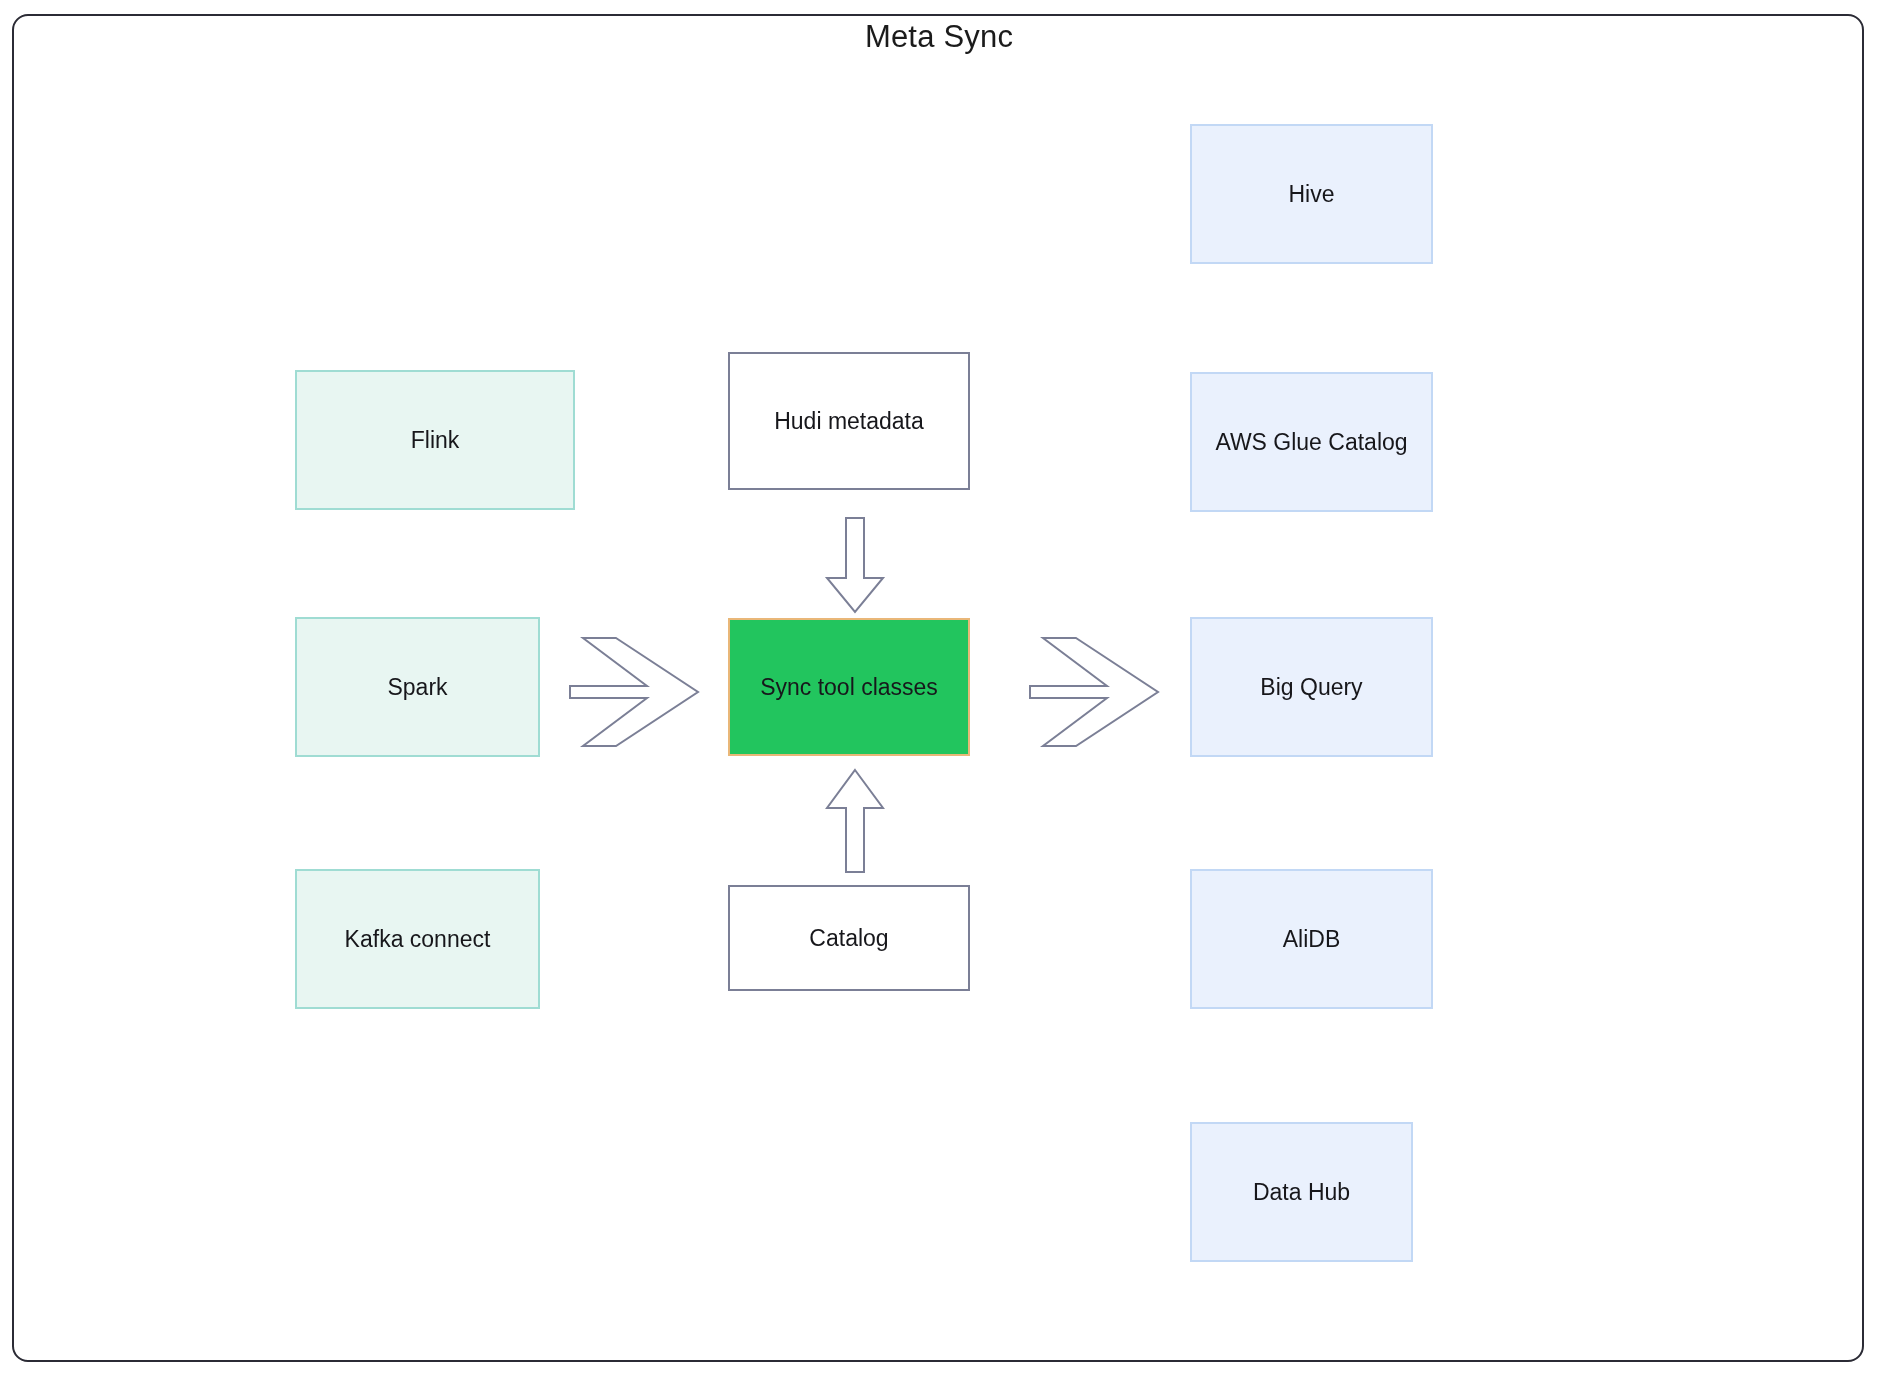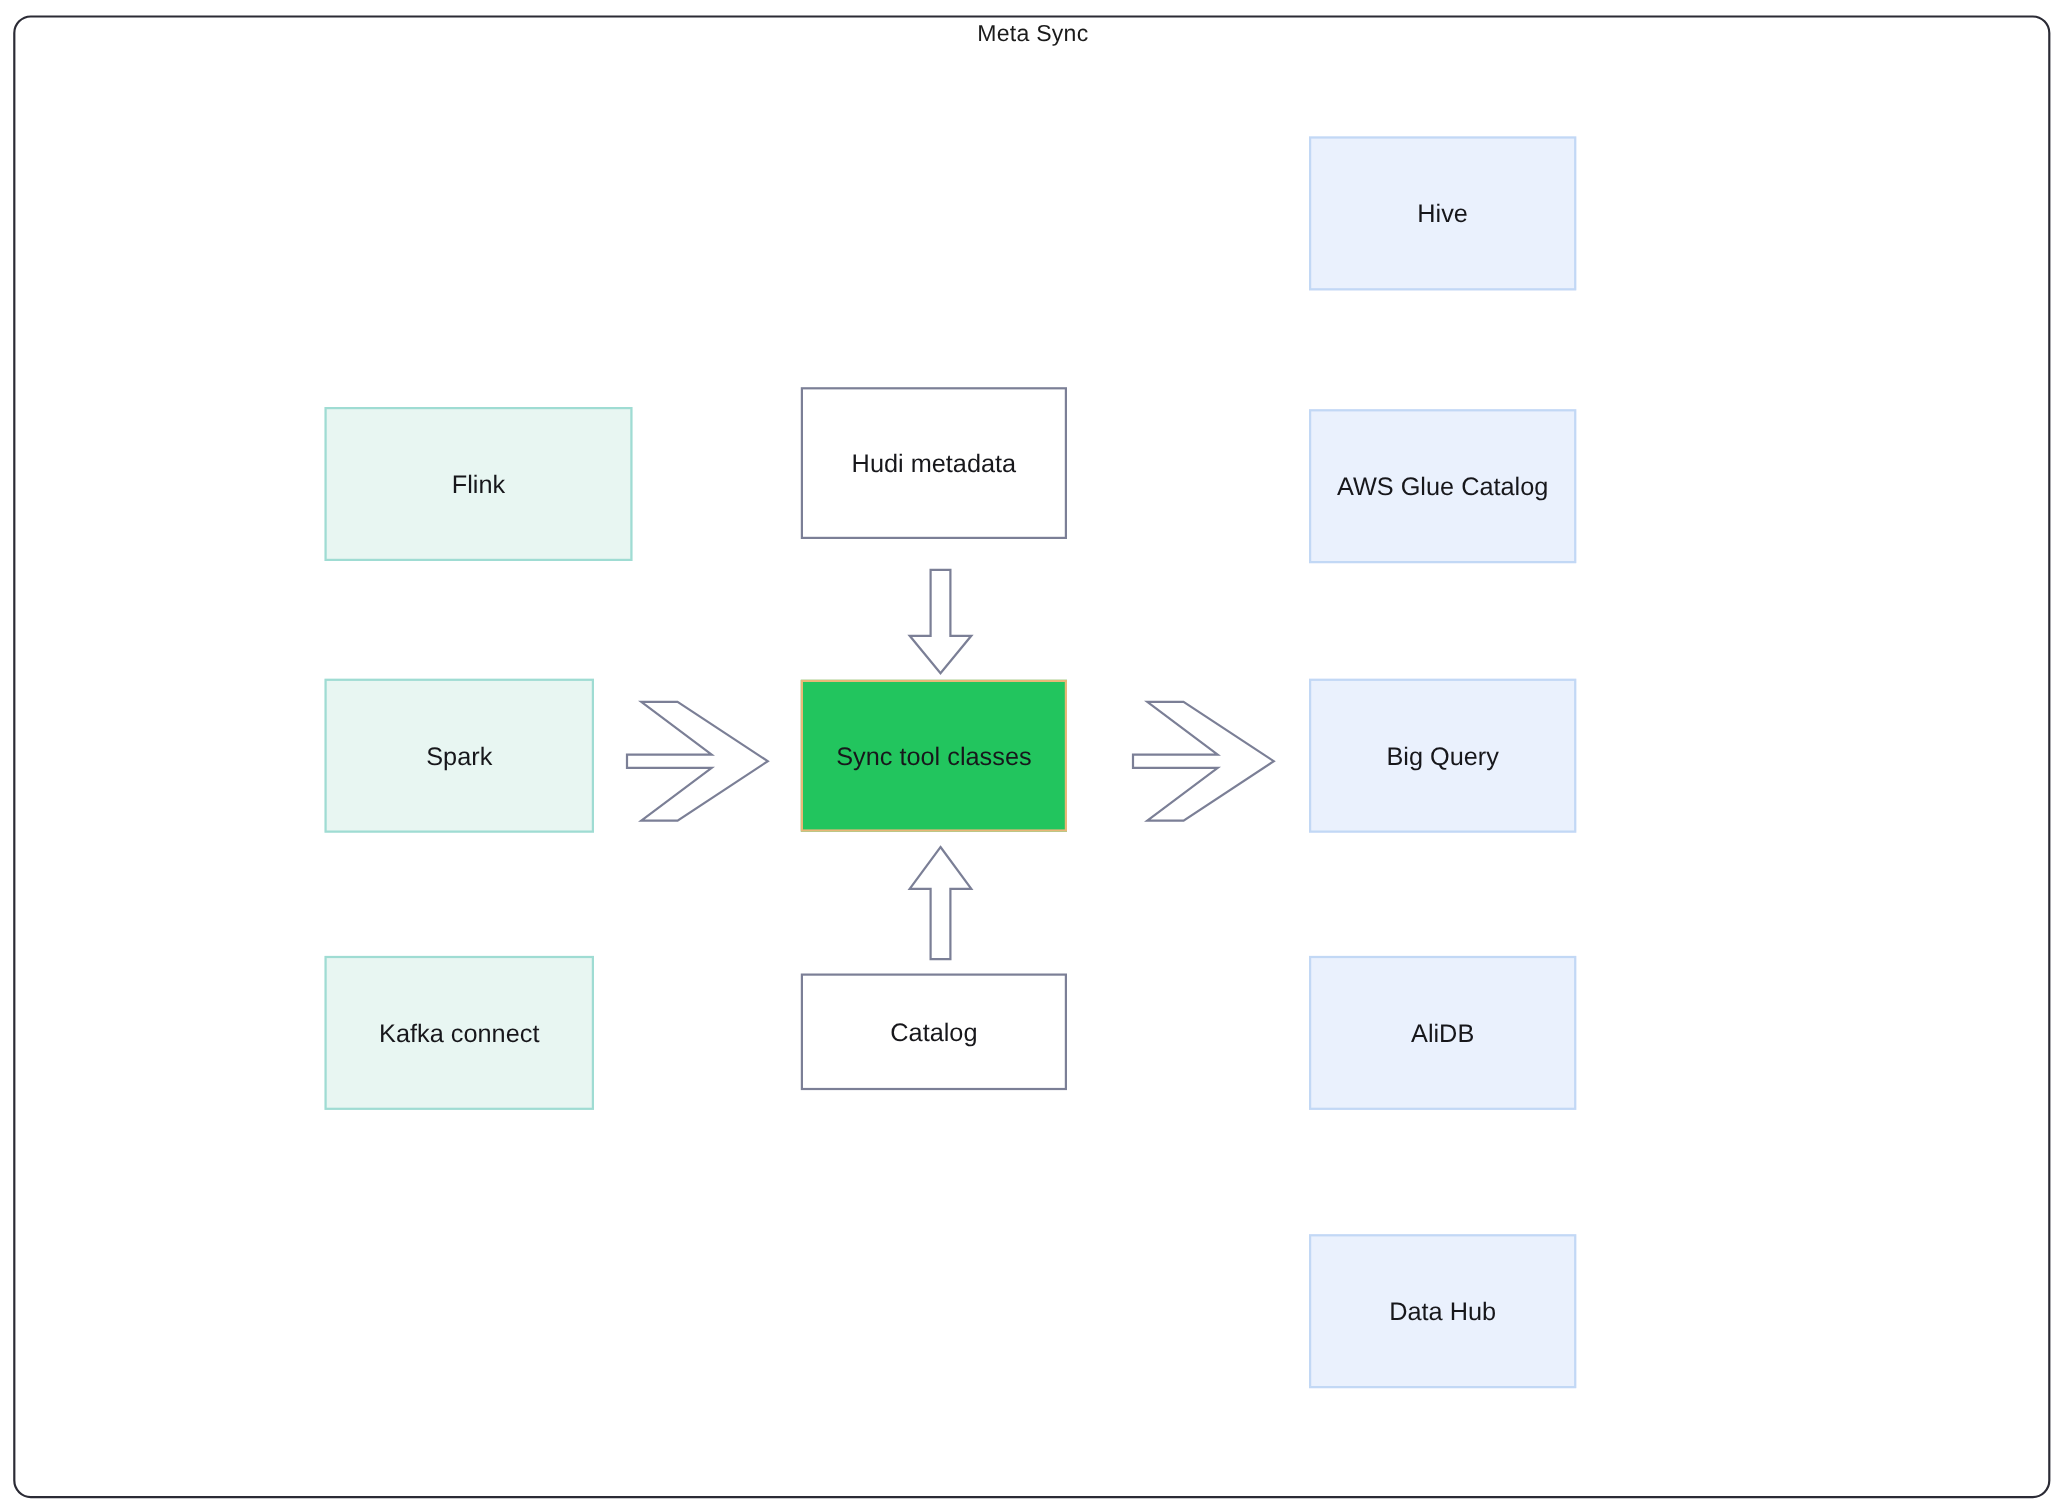--- a/index.html
+++ b/index.html
@@ -27,21 +27,21 @@
     border-radius: 16px;
     background: #ffffff;
   }
   
   #diagram-title {
     position: absolute;
     left: 0;
     top: 18px;
     width: 1878px;
     text-align: center;
-    font-size: 21px;
+    font-size: 31px;
     color: #1b1b1b;
     letter-spacing: 0.2px;
     line-height: 1.2;
   }
   
   .node {
     position: absolute;
     display: flex;
     align-items: center;
     justify-content: center;
@@ -121,21 +121,21 @@
   </div>
 
   <div class="node target" style="left:1190px; top:617px; width:243px; height:140px;">
     <span>Big Query</span>
   </div>
 
   <div class="node target" style="left:1190px; top:869px; width:243px; height:140px;">
     <span>AliDB</span>
   </div>
 
-  <div class="node target" style="left:1190px; top:1122px; width:243px; height:140px;">
+  <div class="node target" style="left:1190px; top:1122px; width:223px; height:140px;">
     <span>Data Hub</span>
   </div>
 
   <svg class="arrow-svg" style="left:570px; top:630px;" width="130" height="124" viewBox="0 0 130 124">
     <polygon class="arrow-shape" points="46,8 128,62 46,116 13,116 77,68 0,68 0,56 77,56 13,8"></polygon>
   </svg>
 
   <svg class="arrow-svg" style="left:1030px; top:630px;" width="130" height="124" viewBox="0 0 130 124">
     <polygon class="arrow-shape" points="46,8 128,62 46,116 13,116 77,68 0,68 0,56 77,56 13,8"></polygon>
   </svg>

